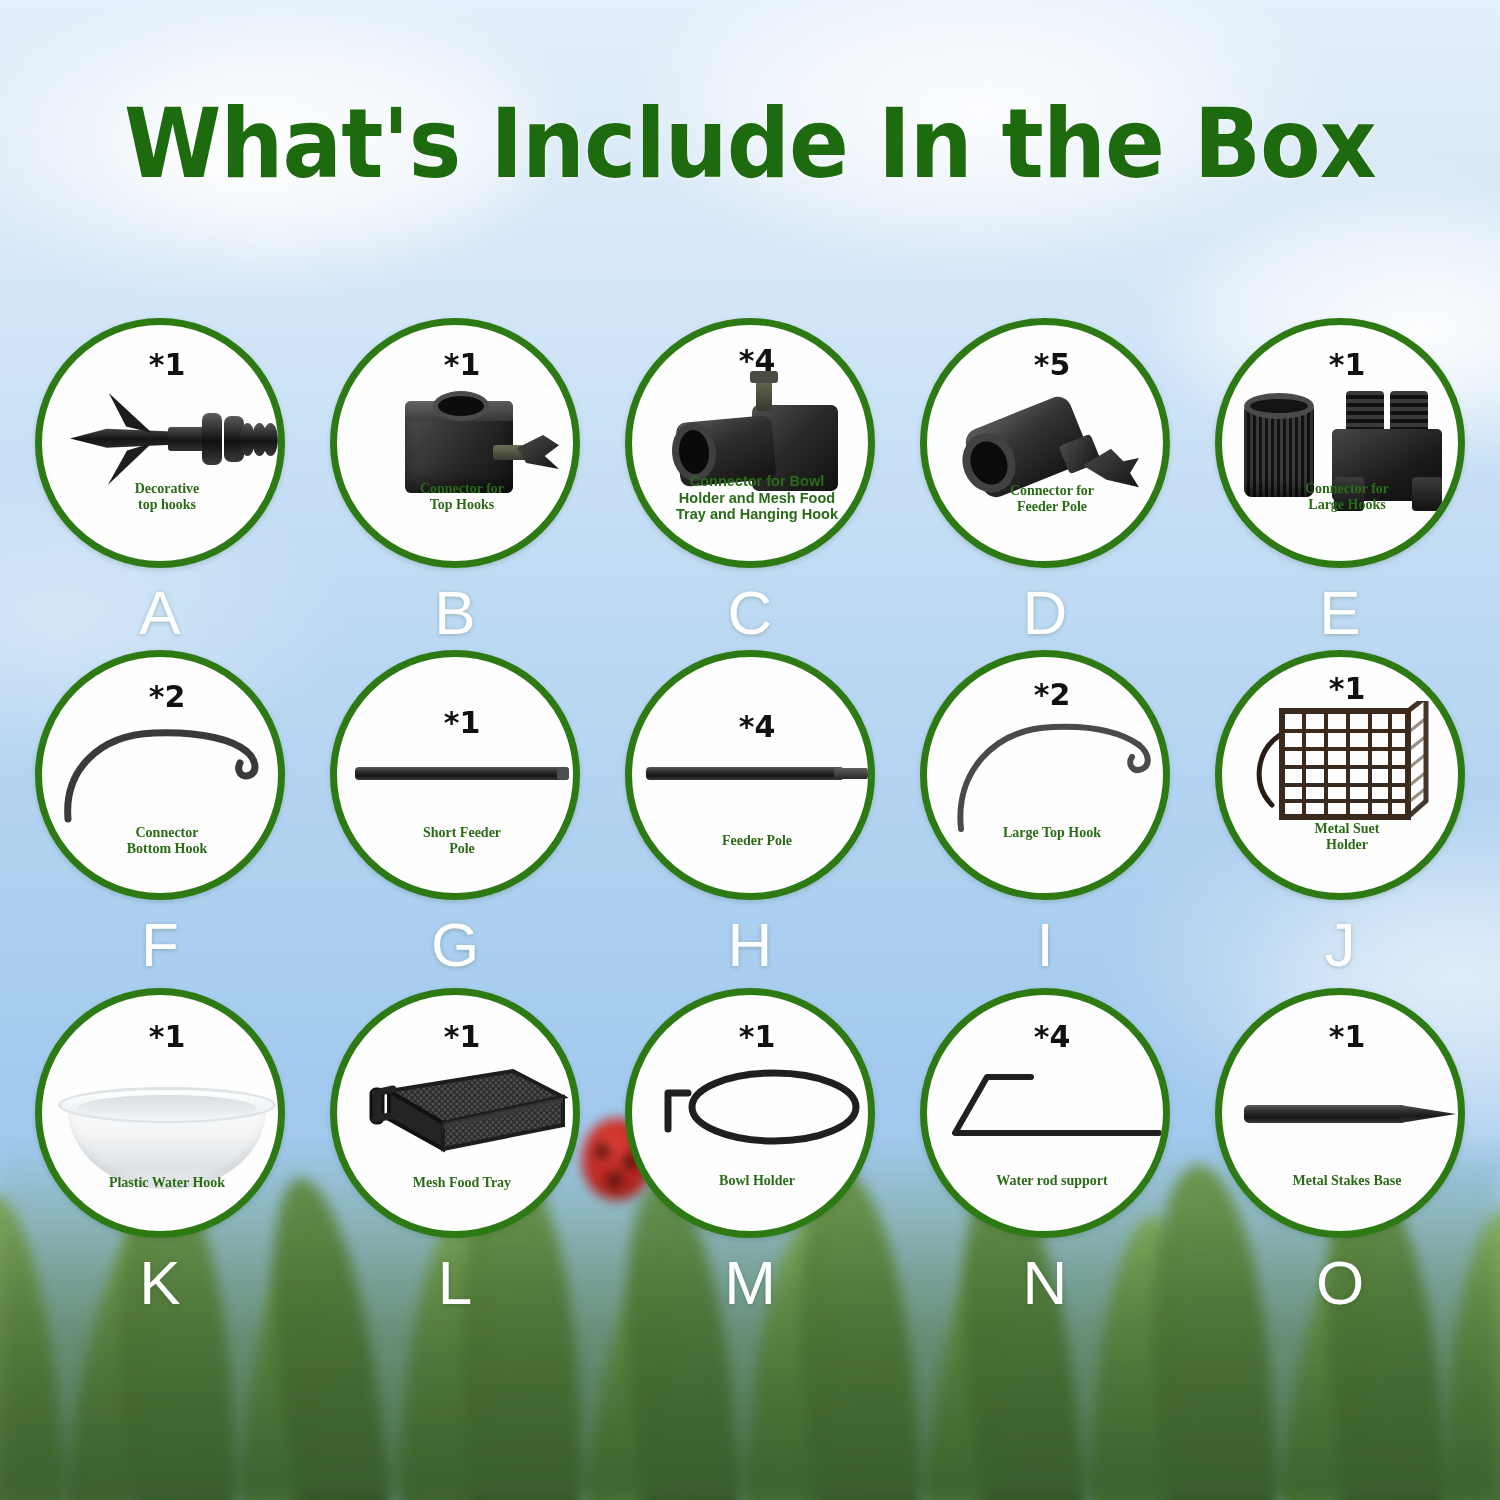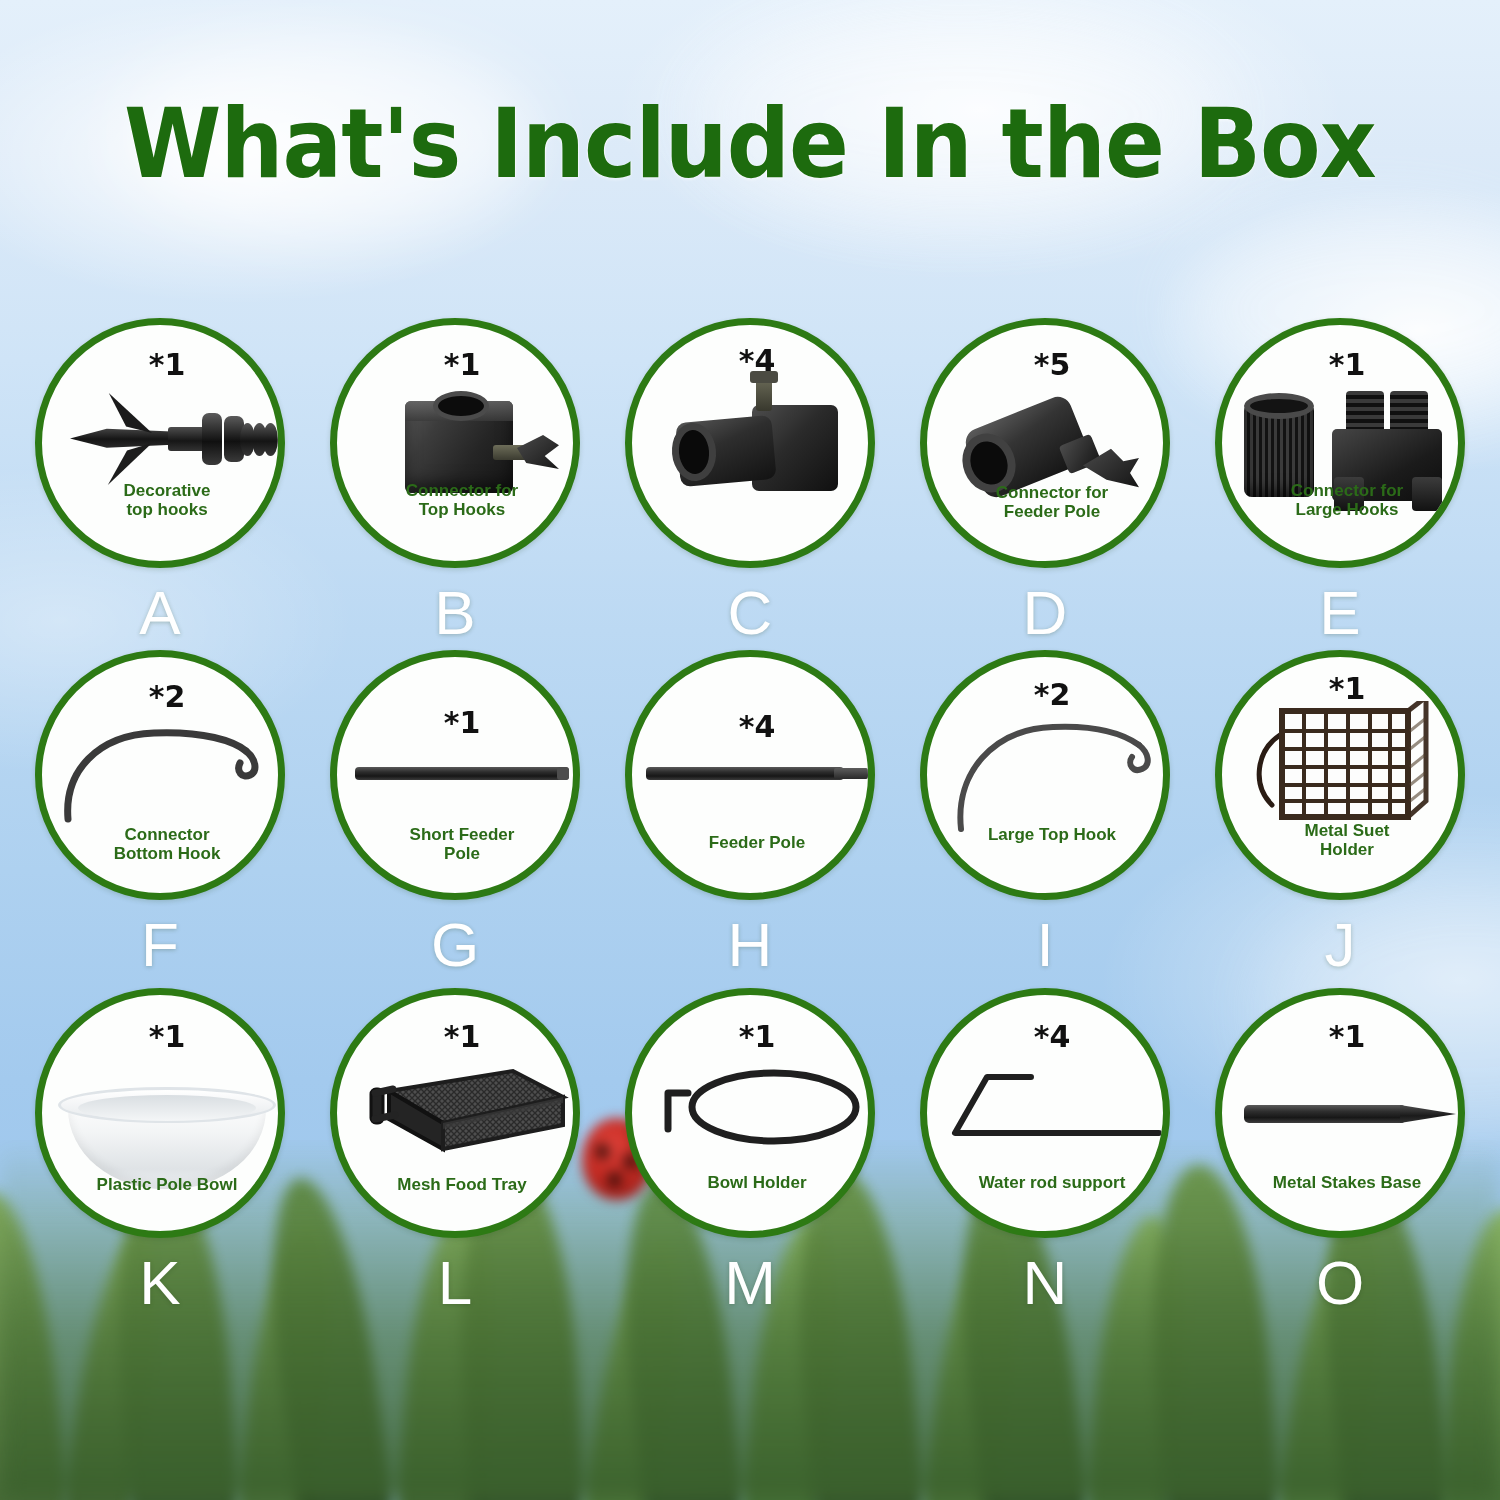--- a/index.html
+++ b/index.html
@@ -73,21 +73,21 @@
     font-family:"DejaVu Sans", sans-serif;
     font-weight:700;font-size:30px;color:#111;letter-spacing:0px;
   }
   .art{position:absolute;left:0;width:250px;}
   .caption{
     position:absolute;left:8px;width:234px;text-align:center;
     color:#2b6b18;font-weight:700;line-height:1.12;
     font-size:17px;
   }
   .caption.small{font-size:14.5px;line-height:1.14;}
-  .caption.one{font-size:17px;}
+  .caption.one{font-size:14px;font-family:Liberation Serif, serif;}
   .letter{
     position:absolute;left:0;width:250px;text-align:center;
     color:#ffffff;font-weight:400;font-size:62px;line-height:1;
     font-family:"Liberation Sans", sans-serif;
     text-shadow:0 1px 4px rgba(40,70,30,.28);
   }
 
   
   .pk{position:absolute;}
 
@@ -271,20 +271,25 @@
 
   <div class="cell" style="left:625px;top:318px;">
     <div class="circle">
       <div class="qty" style="top:18px;">*4</div>
       <div class="art" style="top:46px;height:120px;">
         <div class="pk c-block"></div>
         <div class="pk c-tube"></div>
         <div class="pk c-mouth"></div>
         <div class="pk c-screw"></div>
         <div class="pk c-screwtop"></div>
+      </div>
+      <div class="caption small" style="top:148px;">
+        <div>Connector for Bowl</div>
+        <div>Holder and Mesh Food</div>
+        <div>Tray and Hanging Hook</div>
       </div>
     </div>
     <div class="letter" style="top:264px;">C</div>
   </div>
 
   <div class="cell" style="left:920px;top:318px;">
     <div class="circle">
       <div class="qty" style="top:22px;">*5</div>
       <div class="art" style="top:48px;height:125px;">
         <div class="pk d-cyl"></div>
@@ -424,21 +429,21 @@
 
   <div class="cell" style="left:35px;top:988px;">
     <div class="circle">
       <div class="qty" style="top:24px;">*1</div>
       <div class="art" style="top:58px;height:120px;">
         <div class="pk k-bowl"></div>
         <div class="pk k-rim"></div>
         <div class="pk k-inner"></div>
       </div>
       <div class="caption one" style="top:180px;">
-        <div>Plastic Pole Bowl</div>
+        <div>Plastic Water Hook</div>
       </div>
     </div>
     <div class="letter" style="top:264px;">K</div>
   </div>
 
   <div class="cell" style="left:330px;top:988px;">
     <div class="circle">
       <div class="qty" style="top:24px;">*1</div>
       <div class="art" style="top:58px;height:120px;">
         <svg width="250" height="120" viewBox="0 0 250 120">

